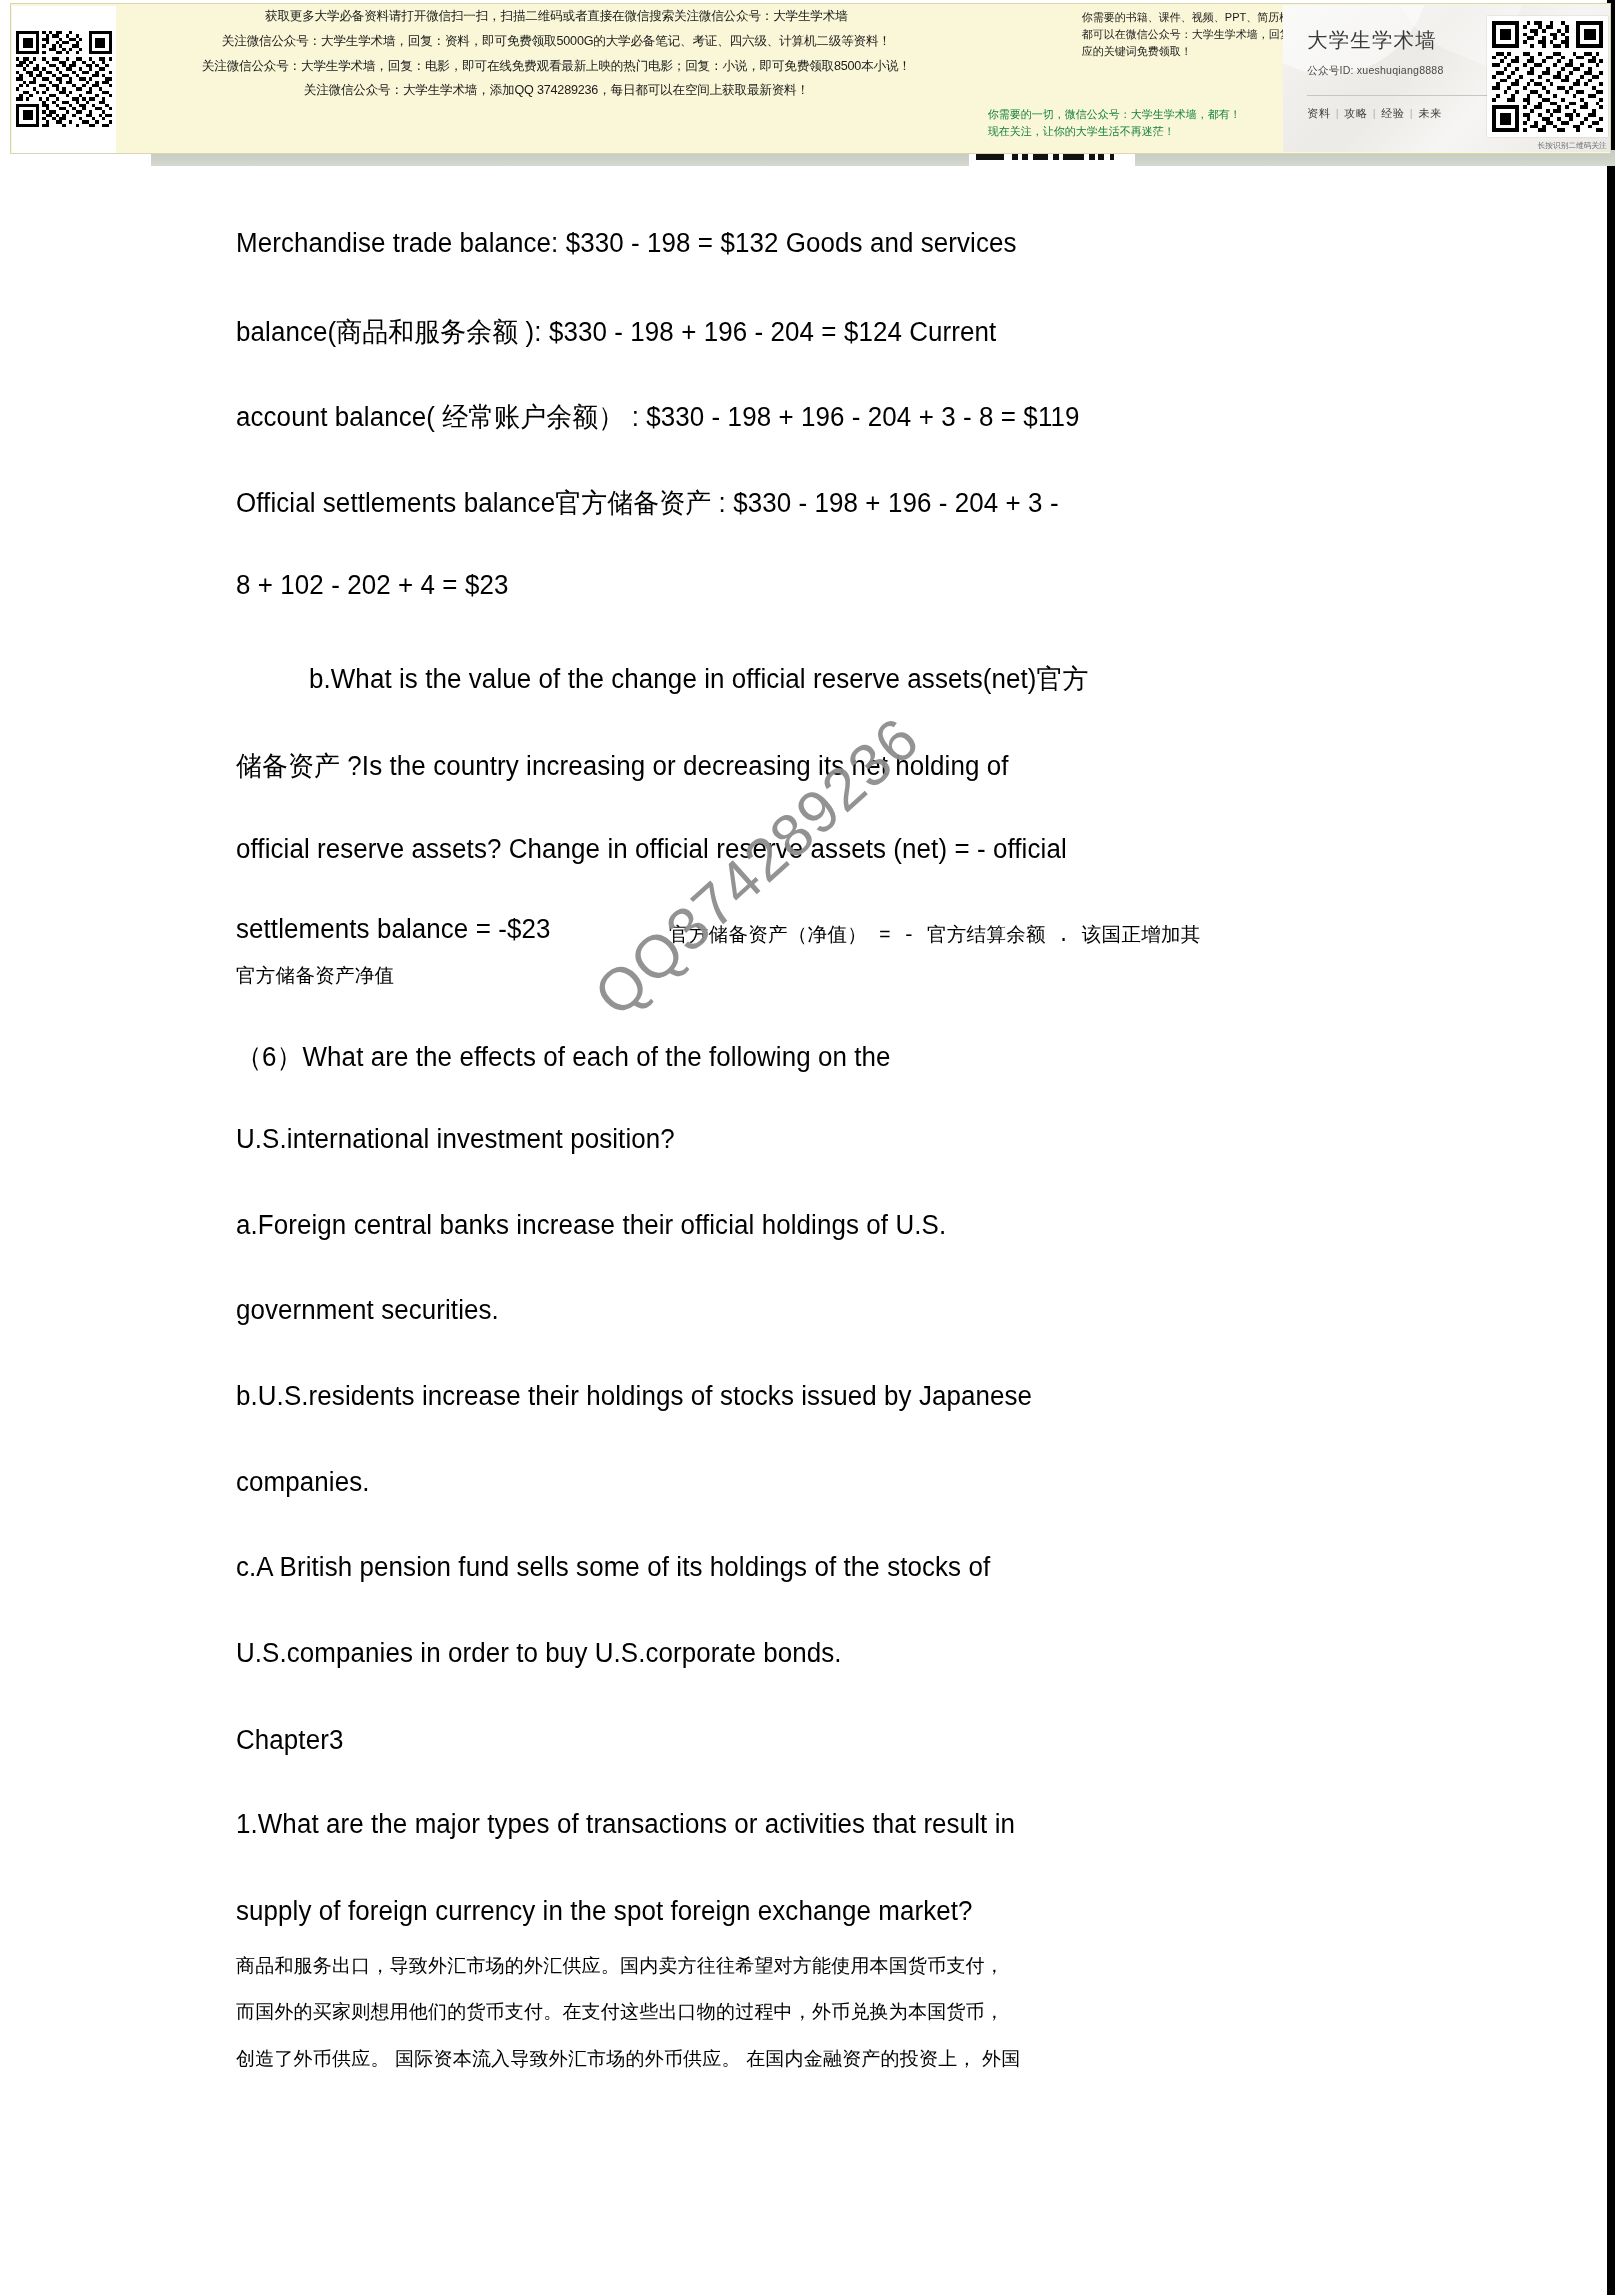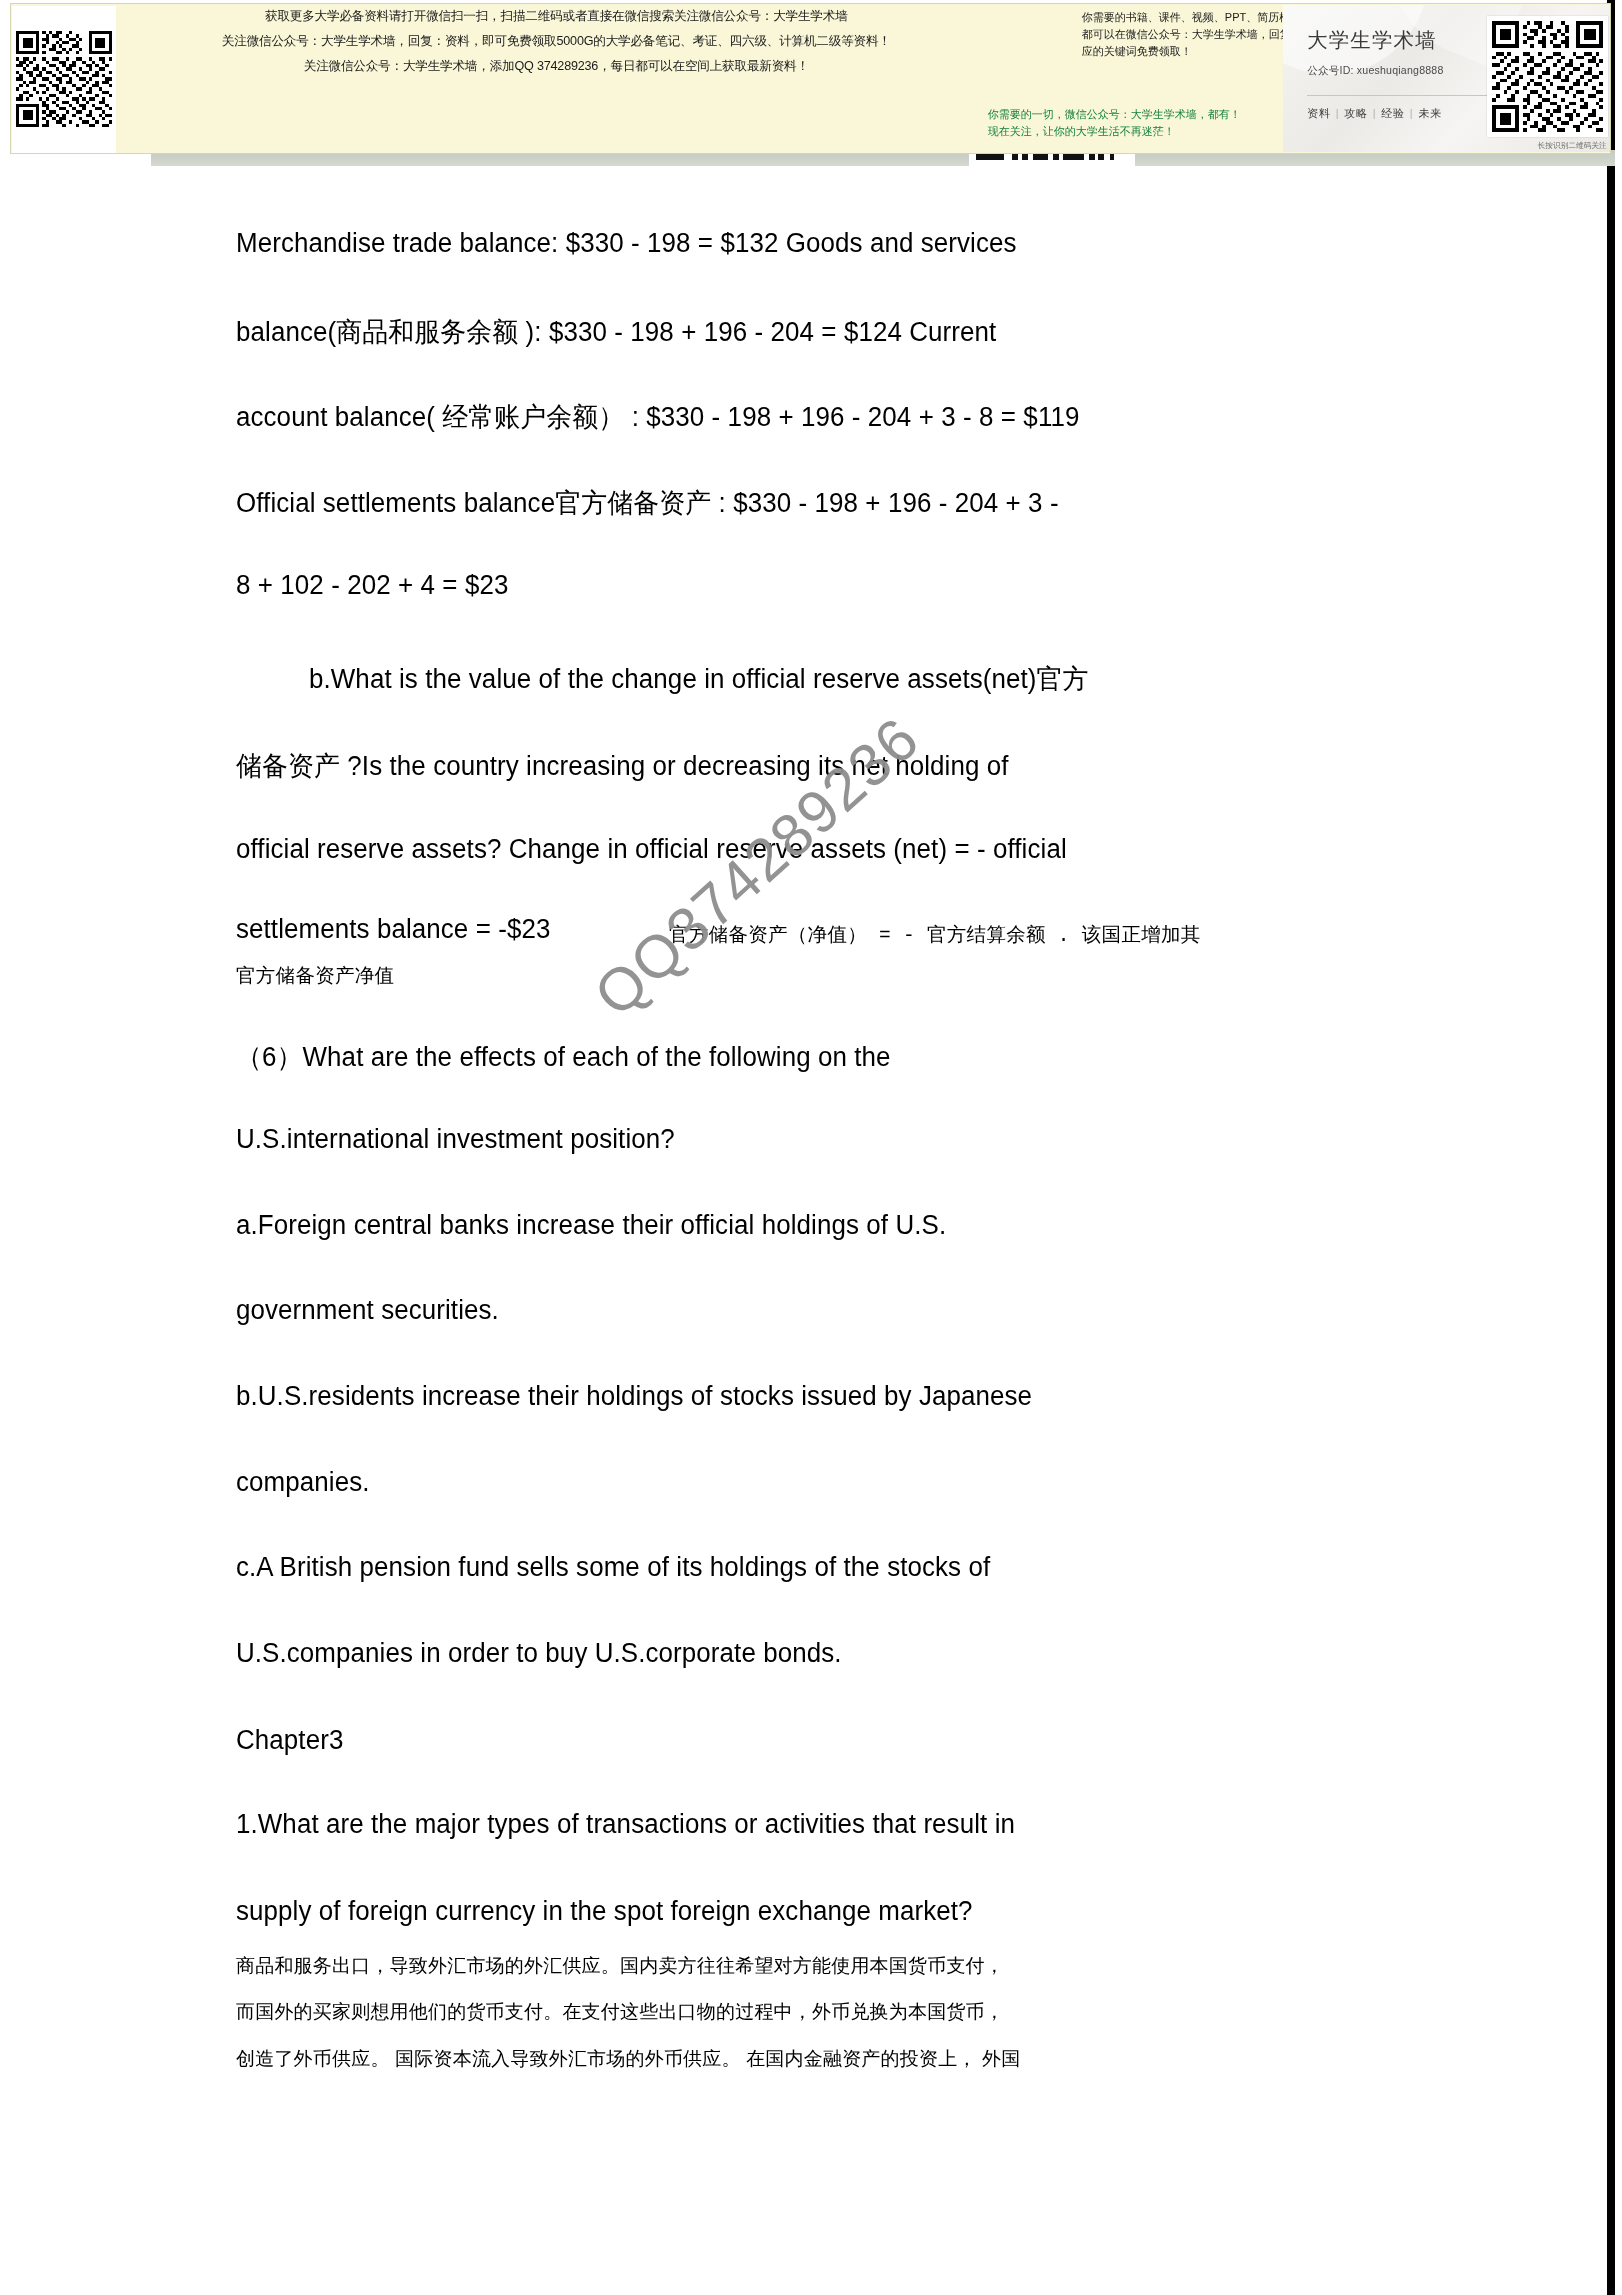--- a/index.html
+++ b/index.html
@@ -452,20 +452,21 @@
           <rect x="18" y="28" width="1" height="1"></rect>
             <rect x="22" y="28" width="2" height="1"></rect>
           <rect x="26" y="28" width="2" height="1"></rect>
         </g>
       </svg>
     </div>
 
     <div class="promo-lines">
       <div class="pl">获取更多大学必备资料请打开微信扫一扫，扫描二维码或者直接在微信搜索关注微信公众号：大学生学术墙</div>
       <div class="pl">关注微信公众号：大学生学术墙，回复：资料，即可免费领取5000G的大学必备笔记、考证、四六级、计算机二级等资料！</div>
+      <div class="pl">关注微信公众号：大学生学术墙，回复：电影，即可在线免费观看最新上映的热门电影；回复：小说，即可免费领取8500本小说！</div>
       <div class="pl">关注微信公众号：大学生学术墙，添加QQ 374289236，每日都可以在空间上获取最新资料！</div>
     </div>
 
     <div class="promo-right-a">
       <div class="pr">你需要的书籍、课件、视频、PPT、简历模板</div>
       <div class="pr">都可以在微信公众号：大学生学术墙，回复相</div>
       <div class="pr">应的关键词免费领取！</div>
     </div>
 
     <div class="promo-right-b">

